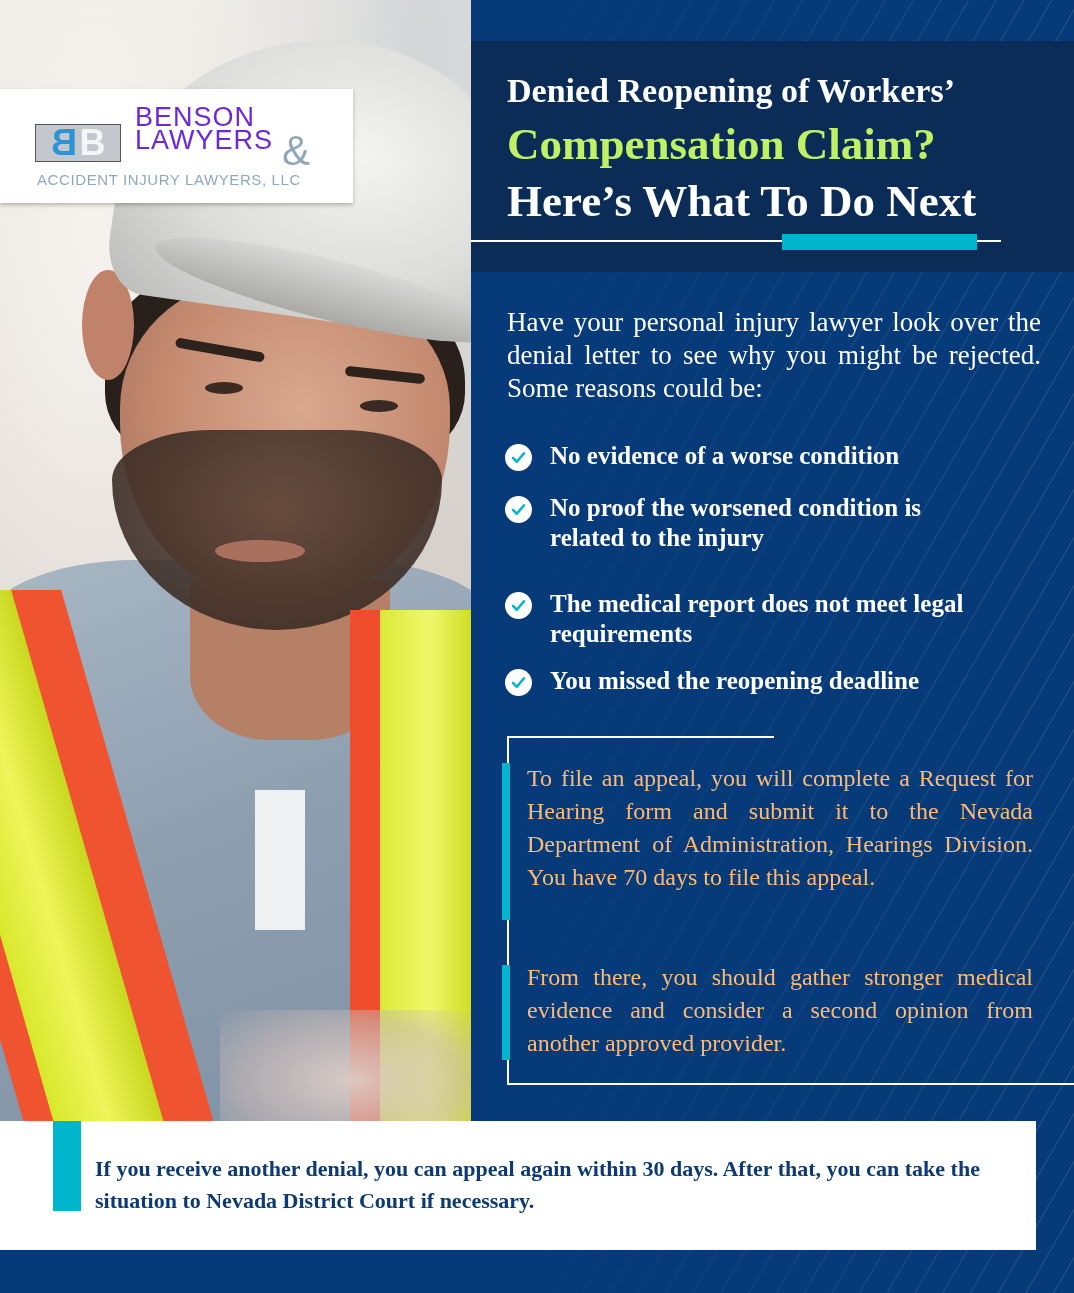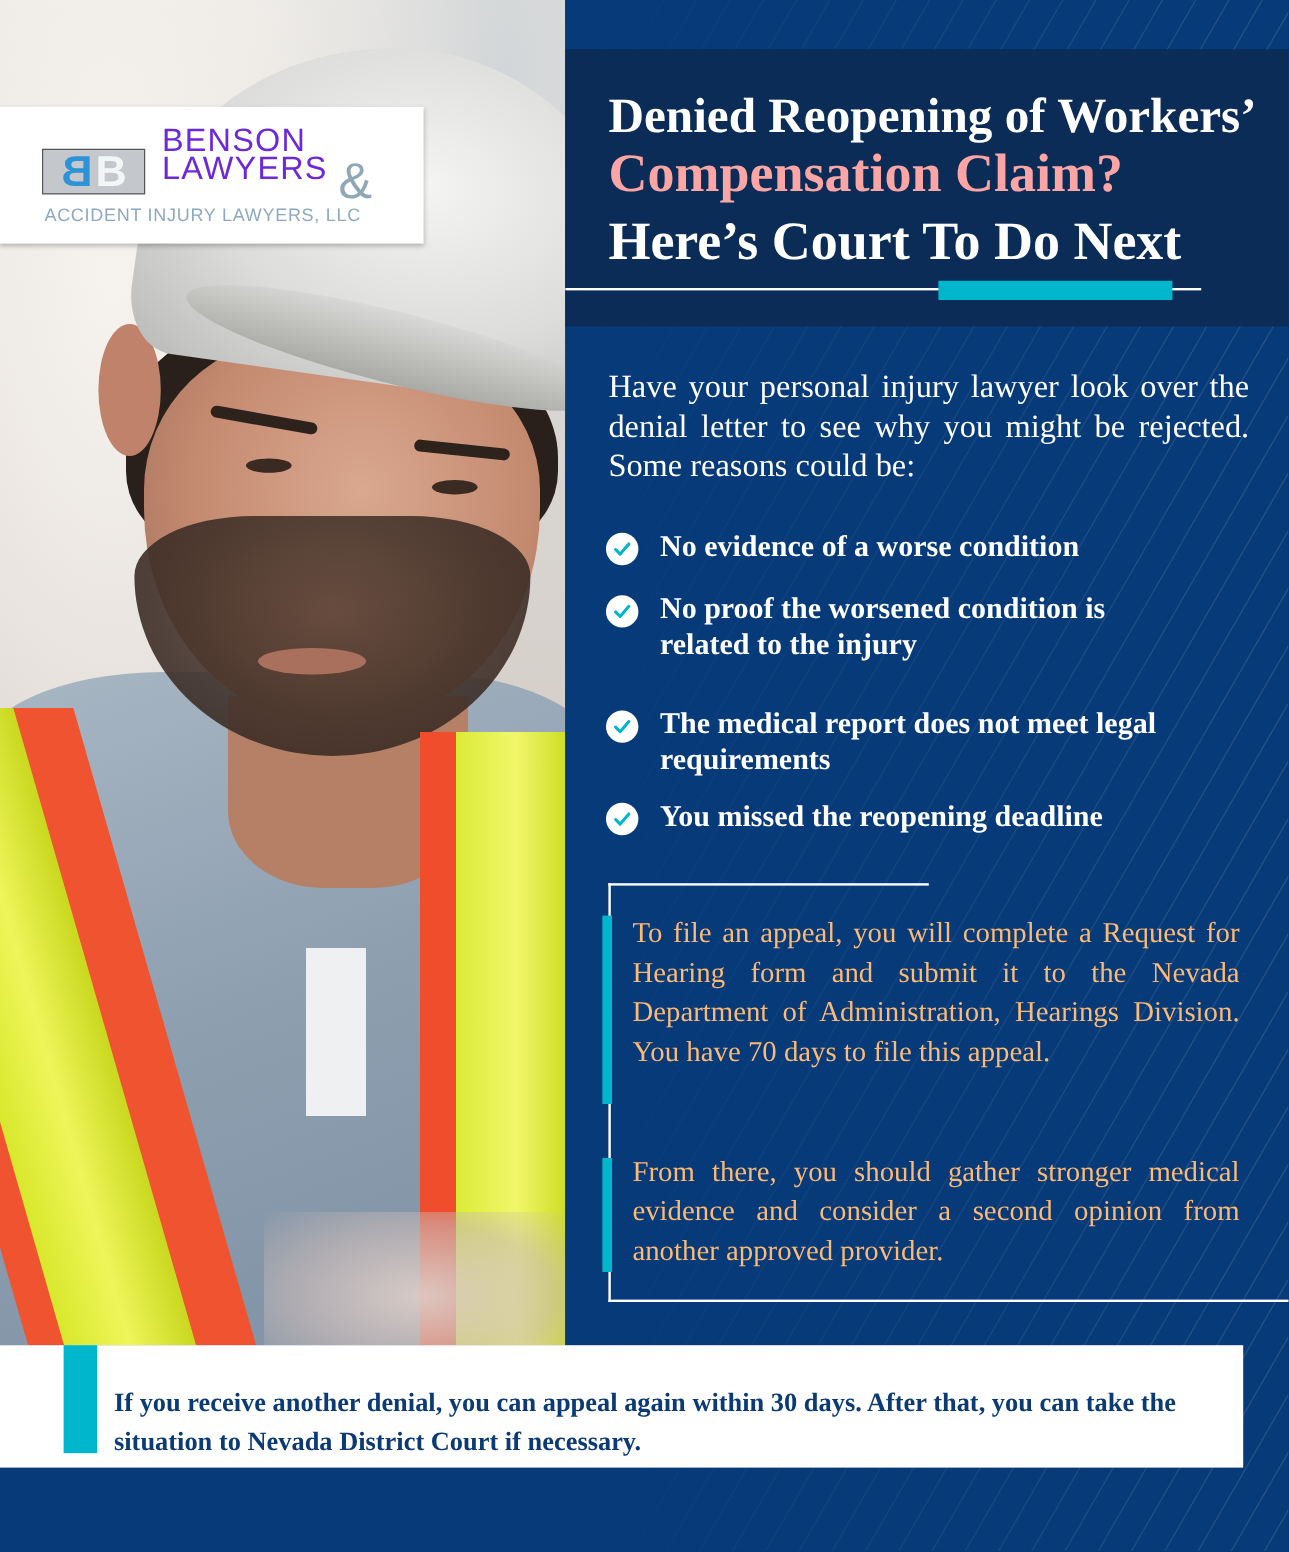--- a/index.html
+++ b/index.html
@@ -57,41 +57,41 @@
   .logo-amp { position:absolute; left:282px; top:38px; font-family:"Liberation Sans", sans-serif; font-size:42px; color:#8fa7b7; }
   .logo-tag { position:absolute; left:37px; top:82px; font-family:"Liberation Sans", sans-serif; font-size:15px; letter-spacing:.6px; color:#8ea9bf; }
 
   
   .panel { position:absolute; left:471px; top:0; width:603px; height:1293px; background:#073a78; overflow:hidden; }
   .stripes { position:absolute; inset:0;
     background-image: repeating-linear-gradient(120deg, rgba(255,255,255,0) 0px, rgba(255,255,255,0) 22px, rgba(255,255,255,.14) 23px, rgba(255,255,255,0) 24px);
     -webkit-mask-image: linear-gradient(90deg, rgba(0,0,0,0) 0%, rgba(0,0,0,.4) 40%, #000 100%);
     mask-image: linear-gradient(90deg, rgba(0,0,0,0) 0%, rgba(0,0,0,.4) 40%, #000 100%); }
   .title-box { position:absolute; left:0; top:41px; width:603px; height:231px; background:#0b2c57; }
-  .title-l1 { position:absolute; left:36px; top:72px; font-size:41px; color:#fff; white-space:nowrap; }
-  .title-l2 { position:absolute; left:36px; top:118px; font-size:45px; font-weight:bold; color:#fca5a5; white-space:nowrap; }
+  .title-l1 { position:absolute; left:36px; top:72px; font-size:34px; color:#fff; white-space:nowrap; }
+  .title-l2 { position:absolute; left:36px; top:118px; font-size:45px; font-weight:bold; color:#bef264; white-space:nowrap; }
   .title-l3 { position:absolute; left:36px; top:175px; font-size:45px; font-weight:bold; color:#fff; white-space:nowrap; }
   .title-rule { position:absolute; left:0; top:240px; width:530px; height:2px; background:#ffffff; }
   .title-accent { position:absolute; left:311px; top:234px; width:195px; height:16px; background:#00b6cc; }
 
   .intro { position:absolute; left:36px; top:306px; width:534px; font-size:27px; line-height:33px; color:#fff; text-align:justify; }
 
   .checklist { position:absolute; left:34px; top:441px; width:540px; list-style:none; }
   .checklist li { position:relative; padding-left:45px; font-size:25px; font-weight:bold; line-height:30px; color:#fff; }
   .check { position:absolute; left:0; top:3px; width:27px; height:27px; border-radius:50%; background:#fff; display:flex; align-items:center; justify-content:center; }
   .check svg { width:17px; height:17px; }
 
   .appeal-box { position:absolute; left:36px; top:736px; width:567px; height:349px;
     border-left:2px solid #fff; border-bottom:2px solid #fff; }
   .appeal-top { position:absolute; left:36px; top:736px; width:267px; height:2px; background:#fff; }
   .appeal-bar { position:absolute; width:8px; background:#00b6cc; }
   .appeal-p { position:absolute; left:56px; width:506px; font-size:24px; line-height:33px; color:#fdba74; text-align:justify; }
 
   
-  .note { position:absolute; left:0; top:1121px; width:1036px; height:102px; background:#fff; }
+  .note { position:absolute; left:0; top:1121px; width:1036px; height:129px; background:#fff; }
   .note-bar { position:absolute; left:53px; top:0; width:28px; height:90px; background:#00b6cc; }
   .note-text { position:absolute; left:95px; top:32px; width:930px; font-size:22px; font-weight:bold; line-height:32px; color:#0b3a74; }
 </style>
 </head>
 <body>
 
 <div class="photo">
   <div class="bg-haze"></div>
   <div class="shirt"></div>
   <div class="collar-white"></div>
@@ -127,21 +127,21 @@
   <div class="logo-tag">ACCIDENT INJURY LAWYERS, LLC</div>
 </div>
 
 <div class="panel">
   <div class="stripes"></div>
 
   <div class="title-box"></div>
   <h1>
     <div class="title-l1">Denied Reopening of Workers’</div>
     <div class="title-l2">Compensation Claim?</div>
-    <div class="title-l3">Here’s Court To Do Next</div>
+    <div class="title-l3">Here’s What To Do Next</div>
   </h1>
   <div class="title-rule"></div>
   <div class="title-accent"></div>
 
   <p class="intro">Have your personal injury lawyer look over the denial letter to see why you might be rejected. Some reasons could be:</p>
 
   <ul class="checklist">
     <li style="margin-bottom:22px;">
       <span class="check">
         <svg viewBox="0 0 20 20">

